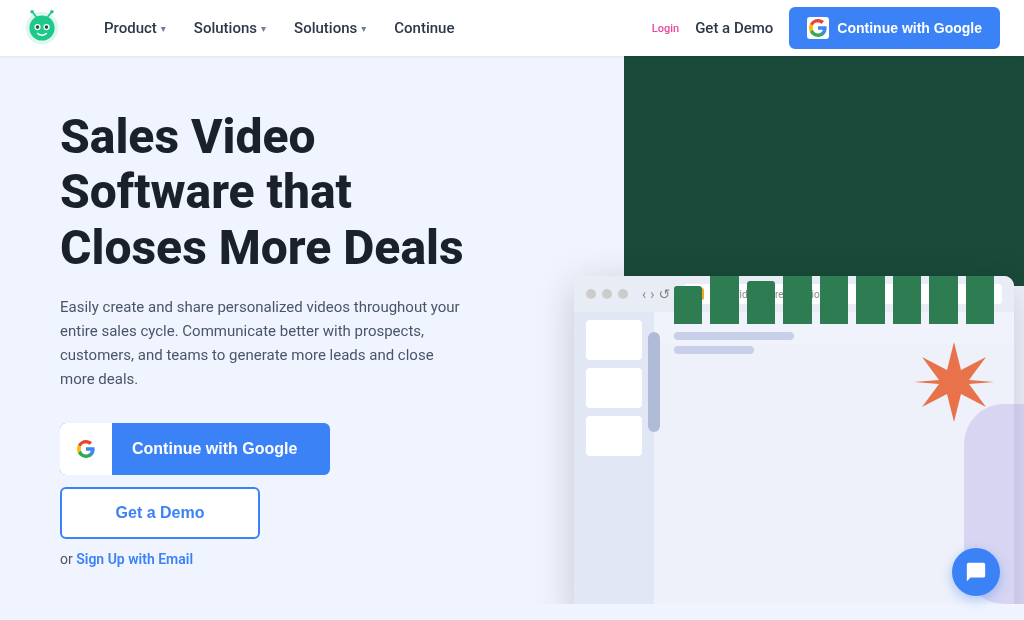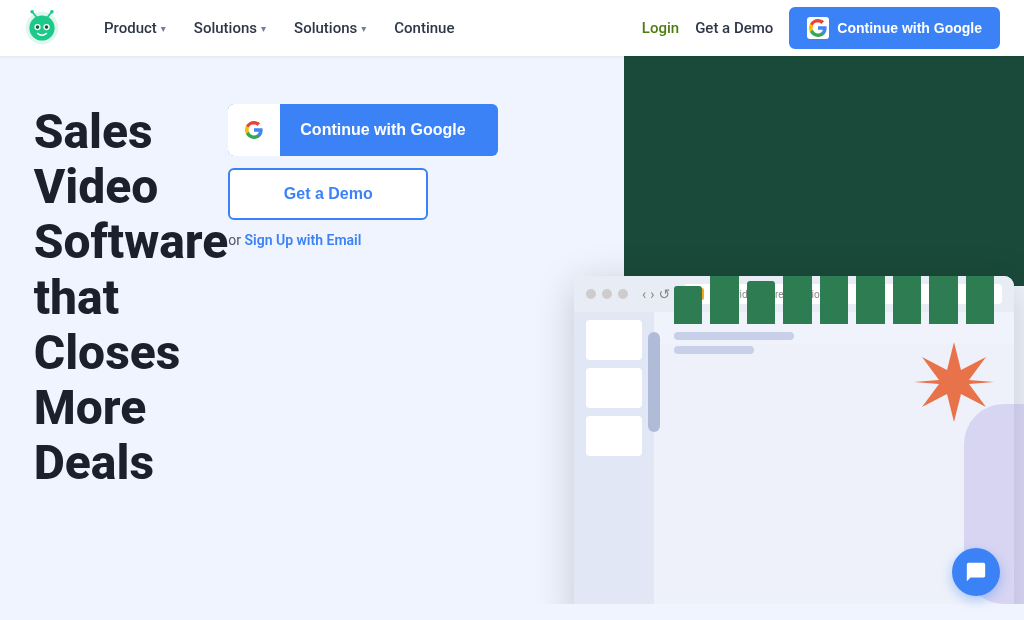--- a/index.html
+++ b/index.html
@@ -54,22 +54,22 @@
     .nav-link .chevron {
       font-size: 10px;
       color: #718096;
     }
     .nav-right {
       display: flex;
       align-items: center;
       gap: 16px;
     }
     .nav-login {
-      color: #4d7c0f;
-      font-size: 15px;
+      color: #ec4899;
+      font-size: 11px;
       font-weight: 500;
       cursor: pointer;
     }
     .nav-demo {
       color: #2d3748;
       font-size: 15px;
       font-weight: 500;
       cursor: pointer;
     }
     .nav-google-btn {
@@ -100,21 +100,21 @@
     .hero {
       display: flex;
       height: calc(620px - 72px);
       position: relative;
       overflow: hidden;
     }
     .hero-left {
       width: 520px;
       padding: 48px 48px 32px 60px;
       display: flex;
-      flex-direction: row;
+      flex-direction: column;
       justify-content: center;
       z-index: 2;
     }
     .hero-title {
       font-size: 48px;
       font-weight: 800;
       color: #1a202c;
       line-height: 1.15;
       margin-bottom: 20px;
     }
@@ -401,20 +401,21 @@
       </div>
       <span>Continue with Google</span>
     </button>
   </div>
 </nav>
 
 <div class="hero">
 
   <div class="hero-left">
     <h1 class="hero-title">Sales Video Software that Closes More Deals</h1>
+    <p class="hero-subtitle">Easily create and share personalized videos throughout your entire sales cycle. Communicate better with prospects, customers, and teams to generate more leads and close more deals.</p>
     <div class="cta-group">
       <button class="btn-google">
         <div class="btn-google-icon-wrap">
           <svg class="google-g" viewBox="0 0 18 18" xmlns="http://www.w3.org/2000/svg">
             <path d="M17.64 9.2c0-.637-.057-1.251-.164-1.84H9v3.481h4.844c-.209 1.125-.843 2.078-1.796 2.717v2.258h2.908c1.702-1.567 2.684-3.875 2.684-6.615z" fill="#4285F4"></path>
             <path d="M9 18c2.43 0 4.467-.806 5.956-2.184l-2.908-2.258c-.806.54-1.837.86-3.048.86-2.344 0-4.328-1.584-5.036-3.711H.957v2.332C2.438 15.983 5.482 18 9 18z" fill="#34A853"></path>
             <path d="M3.964 10.707c-.18-.54-.282-1.117-.282-1.707s.102-1.167.282-1.707V4.961H.957C.347 6.175 0 7.55 0 9s.348 2.825.957 4.039l3.007-2.332z" fill="#FBBC05"></path>
             <path d="M9 3.58c1.321 0 2.508.454 3.44 1.345l2.582-2.58C13.463.891 11.426 0 9 0 5.482 0 2.438 2.017.957 4.961L3.964 6.293C4.672 4.166 6.656 3.58 9 3.58z" fill="#EA4335"></path>
           </svg>
         </div>

